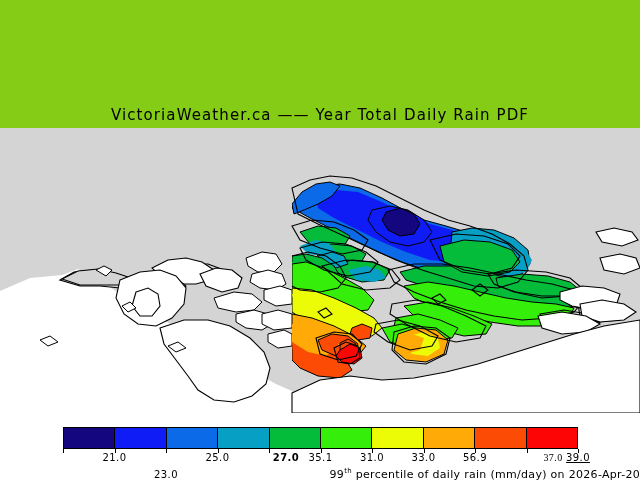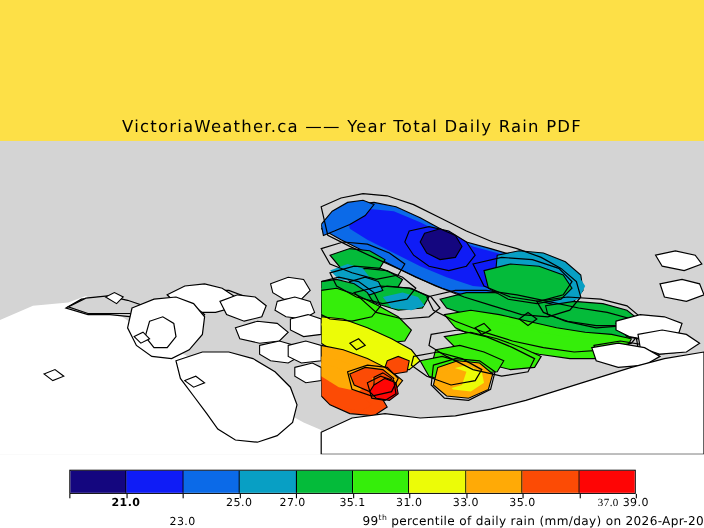--- a/index.html
+++ b/index.html
@@ -1,18 +1,18 @@
 <!DOCTYPE html>
 <html><head>
 <meta charset="utf-8">
 <style>
   html,body{margin:0;padding:0;background:#fff;}
   body{width:640px;height:480px;overflow:hidden;
        font-family:"DejaVu Sans","Liberation Sans",sans-serif;}
-  #root{position:relative;width:640px;height:373px;background:#fde047;}
+  #root{position:relative;width:640px;height:373px;background:#84cc16;}
 
   #title{
     position:absolute;left:0;top:106px;width:640px;
     text-align:center;font-size:15px;letter-spacing:1.1px;
     color:#000;white-space:nowrap;
   }
 
   #map-wrap{position:absolute;left:0;top:128px;width:640px;height:285px;}
   #map-svg{display:block;width:640px;height:285px;}
 
@@ -280,29 +280,29 @@
         <div class="tk" style="left: 269px;"></div>
         <div class="tk" style="left: 320.5px;"></div>
         <div class="tk" style="left: 372px;"></div>
         <div class="tk" style="left: 423.5px;"></div>
         <div class="tk" style="left: 475px;"></div>
         <div class="tk" style="left: 526.5px;"></div>
         <div class="tk" style="left: 578px;"></div>
       </div>
     <div id="ticklabels">
         <div class="tl" style="left: 63px; margin-top: 28px;">19.0</div>
-        <div class="tl" style="left: 114.5px; font-weight: bold;">21.0</div>
+        <div class="tl" style="left: 114.5px;">21.0</div>
         <div class="tl" style="left: 166px; margin-top: 17px;">23.0</div>
         <div class="tl" style="left: 217.5px;">25.0</div>
-        <div class="tl" style="left: 266px;">27.0</div>
+        <div class="tl" style="left: 286px; font-weight: bold;">27.0</div>
         <div class="tl" style="left: 320.5px;">35.1</div>
         <div class="tl" style="left: 372px;">31.0</div>
         <div class="tl" style="left: 423.5px;">33.0</div>
-        <div class="tl" style="left: 475px;">35.0</div>
+        <div class="tl" style="left: 475px;">56.9</div>
         <div class="tl" style="left: 553px; font-family: Liberation Serif, serif;">37.0</div>
-        <div class="tl" style="left: 578px;">39.0</div>
+        <div class="tl" style="left: 578px; text-decoration: underline;">39.0</div>
       </div>
     <div id="cbar-caption">
       <span>99</span><sup>th</sup><span> percentile of daily rain (mm/day) on 2026-Apr-20</span>
     </div>
   </div>
 
 </div>
 
 </body></html>

